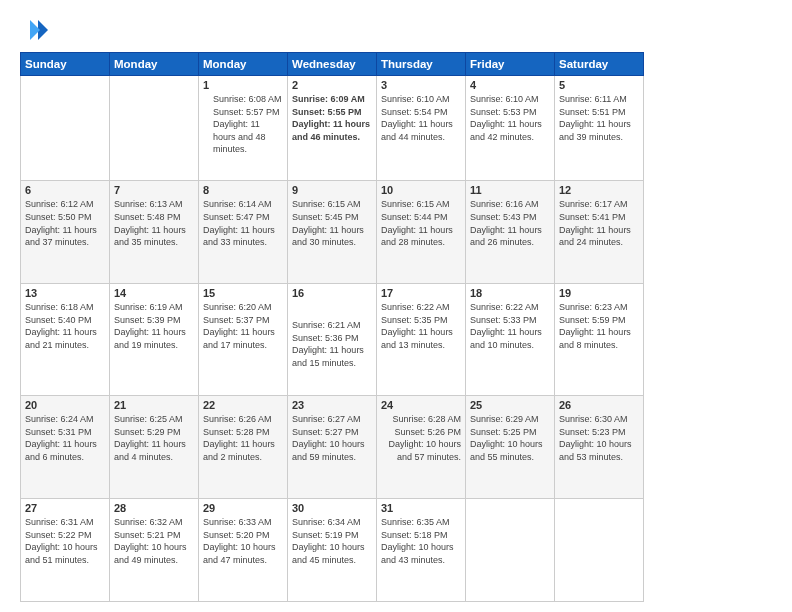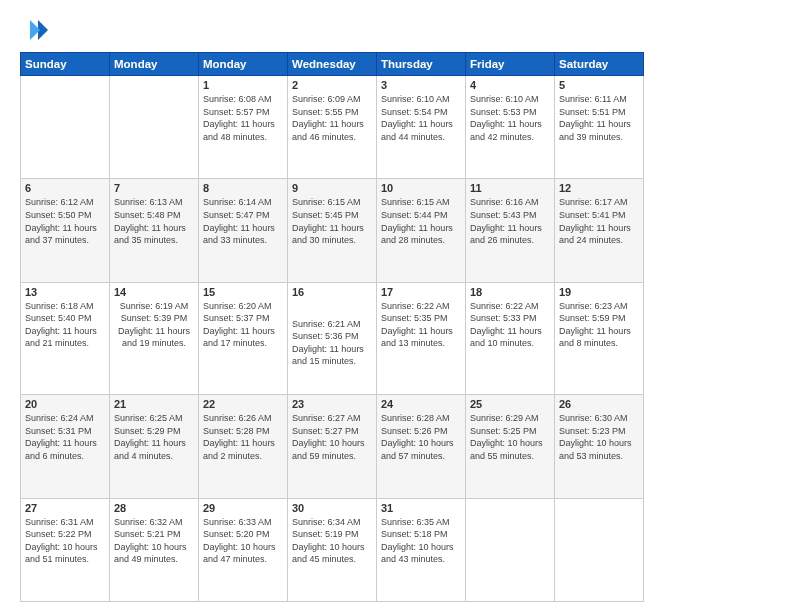--- a/index.html
+++ b/index.html
@@ -136,27 +136,27 @@
           <th>Friday</th>
           <th>Saturday</th>
         </tr>
     </thead>
     <tbody id="calendar-body">
     <tr>
           <td class="empty-cell"></td>
           <td class="empty-cell"></td>
           <td>
             <span class="day-number">1</span>
-            <div class="day-info" style="white-space: pre-line;">Sunrise: 6:08 AM
+            <div class="day-info" style="white-space: pre-line; margin-left: 10px;">Sunrise: 6:08 AM
 Sunset: 5:57 PM
 Daylight: 11 hours and 48 minutes.</div>
           </td>
           <td>
             <span class="day-number">2</span>
-            <div class="day-info" style="white-space: pre-line;">Sunrise: 6:09 AM
+            <div class="day-info" style="white-space: pre-line; font-weight: bold;">Sunrise: 6:09 AM
 Sunset: 5:55 PM
 Daylight: 11 hours and 46 minutes.</div>
           </td>
           <td>
             <span class="day-number">3</span>
             <div class="day-info" style="white-space: pre-line;">Sunrise: 6:10 AM
 Sunset: 5:54 PM
 Daylight: 11 hours and 44 minutes.</div>
           </td>
           <td>
@@ -218,21 +218,21 @@
         </tr>
         <tr>
           <td>
             <span class="day-number">13</span>
             <div class="day-info" style="white-space: pre-line;">Sunrise: 6:18 AM
 Sunset: 5:40 PM
 Daylight: 11 hours and 21 minutes.</div>
           </td>
           <td>
             <span class="day-number">14</span>
-            <div class="day-info" style="white-space: pre-line; text-align: center;">Sunrise: 6:19 AM
+            <div class="day-info" style="white-space: pre-line;">Sunrise: 6:19 AM
 Sunset: 5:39 PM
 Daylight: 11 hours and 19 minutes.</div>
           </td>
           <td>
             <span class="day-number">15</span>
             <div class="day-info" style="white-space: pre-line;">Sunrise: 6:20 AM
 Sunset: 5:37 PM
 Daylight: 11 hours and 17 minutes.</div>
           </td>
           <td>
@@ -280,21 +280,21 @@
 Daylight: 11 hours and 2 minutes.</div>
           </td>
           <td>
             <span class="day-number">23</span>
             <div class="day-info" style="white-space: pre-line;">Sunrise: 6:27 AM
 Sunset: 5:27 PM
 Daylight: 10 hours and 59 minutes.</div>
           </td>
           <td>
             <span class="day-number">24</span>
-            <div class="day-info" style="white-space: pre-line;">Sunrise: 6:28 AM
+            <div class="day-info" style="white-space: pre-line; text-align: right;">Sunrise: 6:28 AM
 Sunset: 5:26 PM
 Daylight: 10 hours and 57 minutes.</div>
           </td>
           <td>
             <span class="day-number">25</span>
             <div class="day-info" style="white-space: pre-line;">Sunrise: 6:29 AM
 Sunset: 5:25 PM
 Daylight: 10 hours and 55 minutes.</div>
           </td>
           <td>

